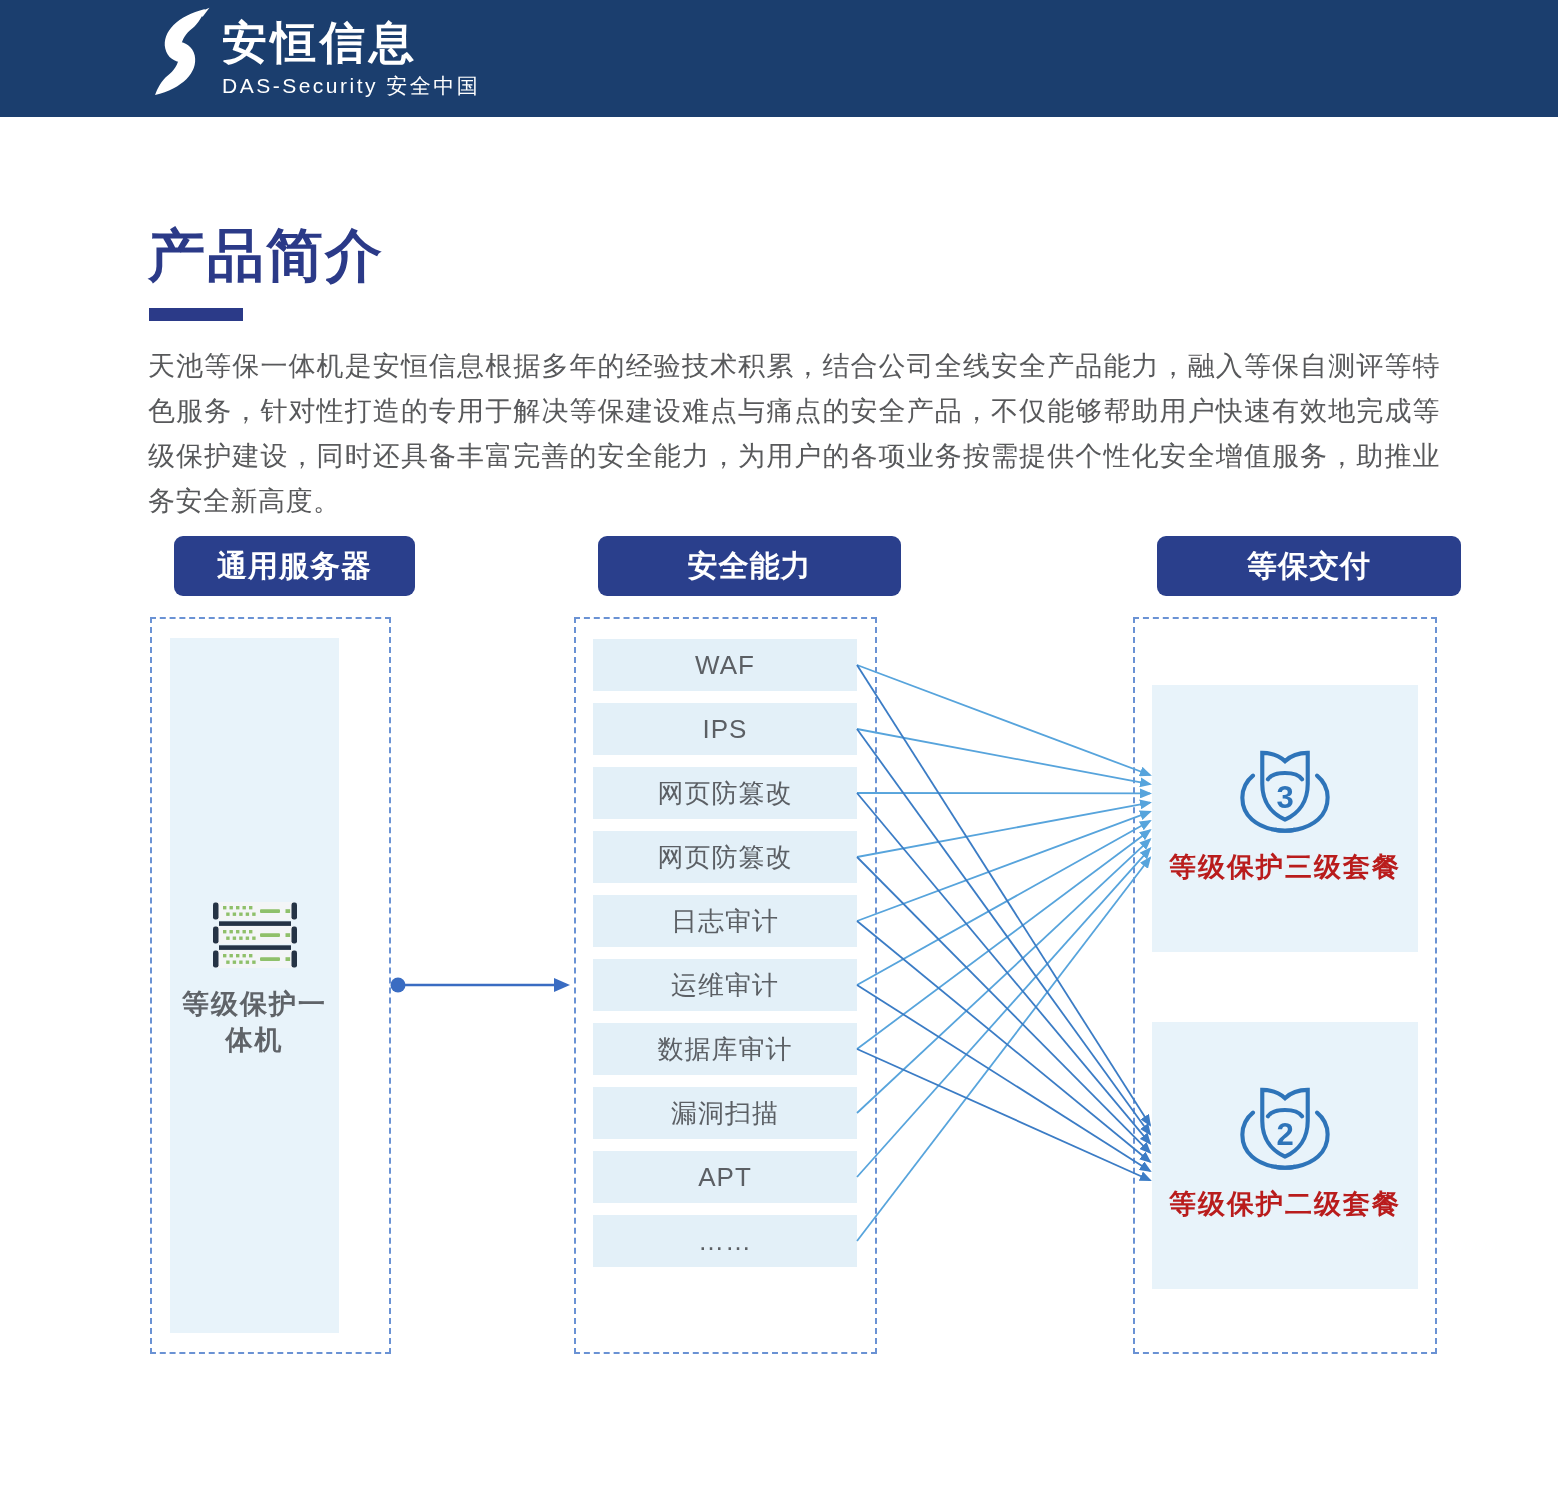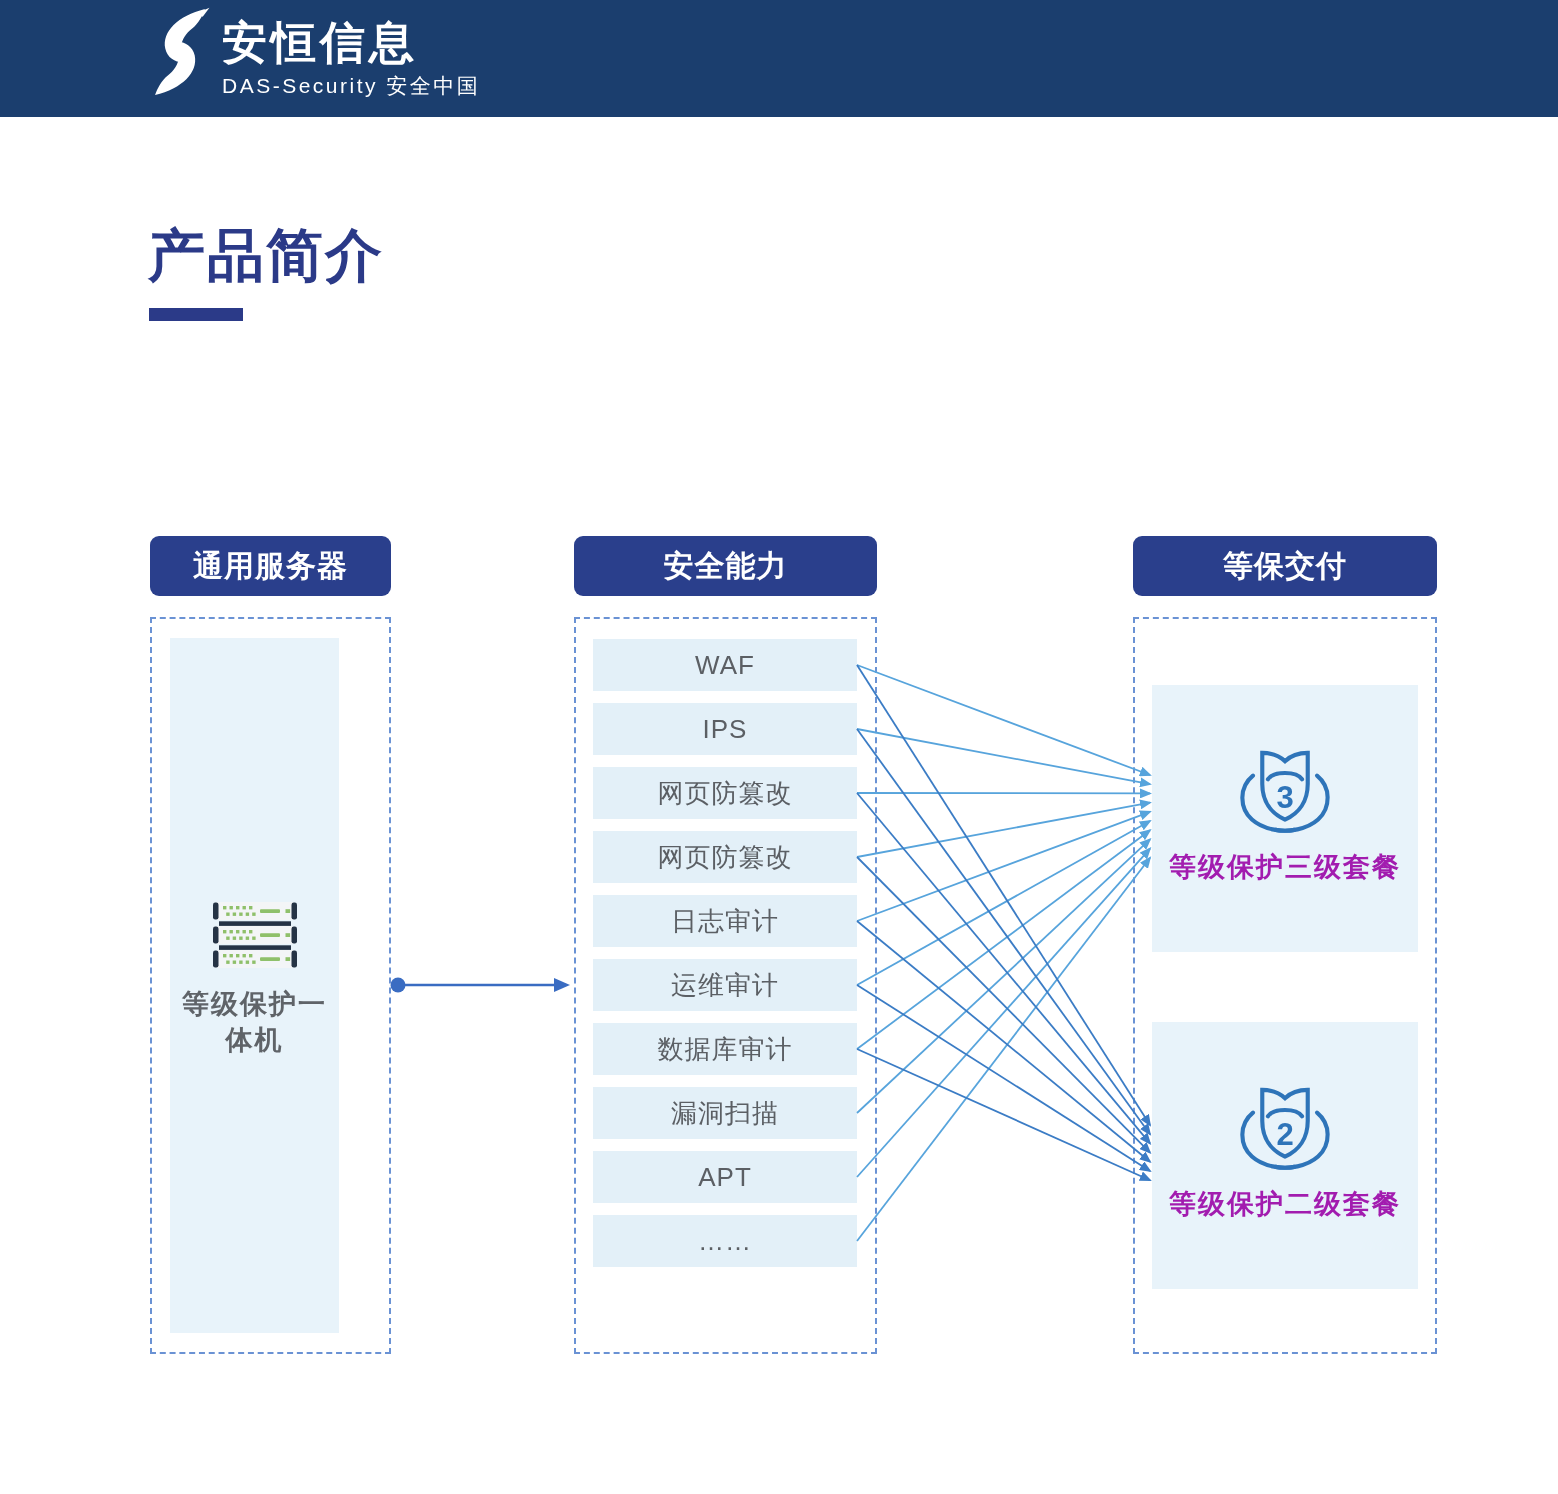--- a/index.html
+++ b/index.html
@@ -19,21 +19,21 @@
   
   .title { position:absolute; left:148px; top:218px; margin:0; font-size:57px; font-weight:bold;
            color:#2b3a88; letter-spacing:2px; }
   .title-underline { position:absolute; left:149px; top:308px; width:94px; height:13px; background:#2b3a88; }
   .intro-body { position:absolute; left:148px; top:344px; width:1292px; margin:0;
                 font-size:27px; line-height:45px; color:#58595b; text-align:justify; letter-spacing:0.5px; }
 
   
   .pill { position:absolute; top:536px; height:60px; background:#2a3f8c; border-radius:9px;
           color:#ffffff; font-weight:bold; font-size:30px; letter-spacing:1px;
-          display:flex; align-items:center; justify-content:center; box-sizing:border-box; }
+          display:flex; align-items:center; justify-content:center; box-sizing:border-box;margin-left:24px; }
   #pill-0 { left:150px; width:241px; }
   #pill-1 { left:574px; width:303px; }
   #pill-2 { left:1133px; width:304px; }
 
   .dashed { position:absolute; top:617px; height:737px; border:2px dashed #6a92d4; box-sizing:border-box; background:transparent; }
   #dash-0 { left:150px; width:241px; }
   #dash-1 { left:574px; width:303px; }
   #dash-2 { left:1133px; width:304px; }
 
   .server-panel { position:absolute; left:170px; top:638px; width:169px; height:695px; background:#e8f3fa; }
@@ -44,21 +44,21 @@
   .cap-list { position:absolute; left:593px; top:639px; width:264px; }
   .cap-bar  { height:52px; margin-bottom:12px; background:#e3f0f8;
               display:flex; align-items:center; justify-content:center;
               font-size:26px; color:#5b5f64; letter-spacing:1px; }
 
   .pkg { position:absolute; left:1152px; width:266px; height:267px; background:#e8f3fa; }
   #pkg-0 { top:685px; }
   #pkg-1 { top:1022px; }
   .pkg-icon  { position:absolute; left:50%; transform:translateX(-50%); top:52px; width:124px; height:100px; }
   .pkg-label { position:absolute; width:100%; text-align:center; top:164px;
-               font-size:27px; font-weight:bold; color:#a21caf; letter-spacing:2px; }
+               font-size:27px; font-weight:bold; color:#b91c1c; letter-spacing:2px; }
   .shield-num { font-family:"Liberation Sans","DejaVu Sans",sans-serif; font-weight:bold; font-size:30px; fill:#2e74b9; }
 
   .lines-svg { position:absolute; top:0; left:0; width:1558px; height:1494px; pointer-events:none; }
 </style>
 </head>
 <body>
 
 <div class="page">
 
   <header class="topbar">
@@ -70,20 +70,21 @@
       </svg>
       <div class="logo-text">
         <div class="logo-cn">安恒信息</div>
         <div class="logo-sub">DAS-Security 安全中国</div>
       </div>
     </div>
   </header>
 
   <h1 class="title">产品简介</h1>
   <div class="title-underline"></div>
+  <p class="intro-body">天池等保一体机是安恒信息根据多年的经验技术积累，结合公司全线安全产品能力，融入等保自测评等特色服务，针对性打造的专用于解决等保建设难点与痛点的安全产品，不仅能够帮助用户快速有效地完成等级保护建设，同时还具备丰富完善的安全能力，为用户的各项业务按需提供个性化安全增值服务，助推业务安全新高度。</p>
 
   <div class="pill" id="pill-0">通用服务器</div>
   <div class="pill" id="pill-1">安全能力</div>
   <div class="pill" id="pill-2">等保交付</div>
 
   <div class="dashed" id="dash-0"></div>
   <div class="dashed" id="dash-1"></div>
   <div class="dashed" id="dash-2"></div>
 
   <div class="server-panel">

